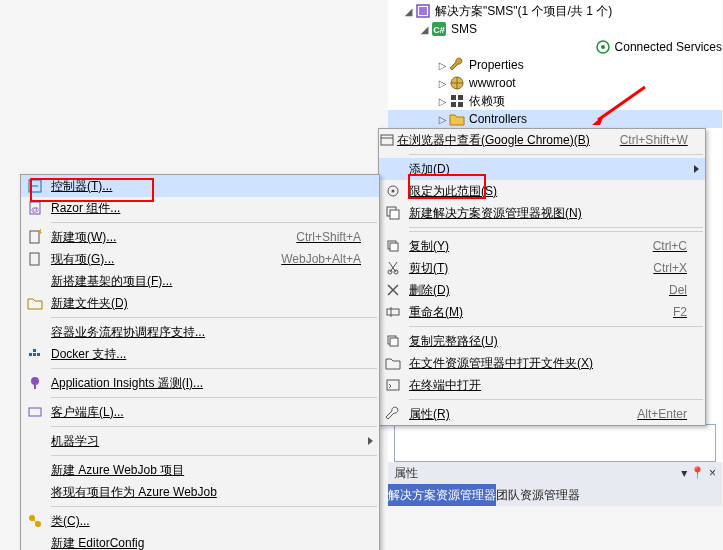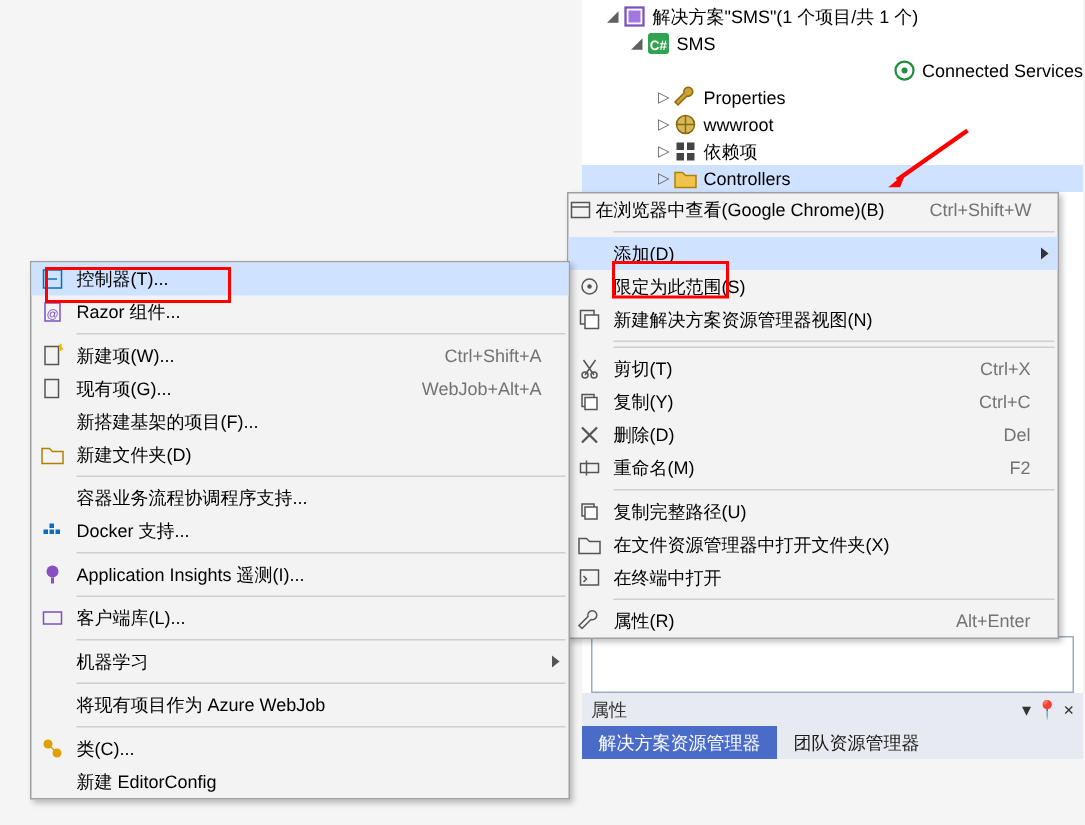--- a/index.html
+++ b/index.html
@@ -42,21 +42,21 @@
   .indent3b { padding-left: 46px; justify-content: flex-end; }
 
   .tabstrip {
     position: absolute; left: 0; bottom: 0;
     width: 100%; height: 22px;
     background: #e7eaf0;
     display: flex; align-items: center;
   }
   .tab {
     height: 22px; line-height: 22px;
-    padding: 0 11px;
+    padding: 0 0;
     color: #1a1a1a;
     text-align: center;
   }
   .tab.active { background: #4a6bc8; color: #fff; }
 
   .props-header {
     position: absolute; left: 0; bottom: 22px;
     width: 100%; height: 22px;
     background: #e7eaf0;
     display: flex; align-items: center;
@@ -99,21 +99,21 @@
   .menu .spacer { flex: 1; }
   .menu .accel { color: #737373; margin-left: 30px; }
   .menu .sep { height: 1px; background: #cfcfcf; margin: 3px 2px 3px 30px; }
   .menu .row.hi { background: #cfe2ff; }
   .menu .row.hi.flyout::after {
     content: ""; position: absolute; right: 6px;
     border-left: 5px solid #333;
     border-top: 4px solid transparent;
     border-bottom: 4px solid transparent;
   }
-  .menu .row { position: relative; }
+  .menu .row { position: relative; text-decoration: underline; }
   .menu .row.flyout::after {
     content: ""; position: absolute; right: 6px;
     border-left: 5px solid #555;
     border-top: 4px solid transparent;
     border-bottom: 4px solid transparent;
   }
   #menu1 { left: 378px; top: 128px; width: 326px; }
   #menu2 { left: 20px;  top: 174px; width: 358px; }
 
   .red-box {
@@ -245,39 +245,39 @@
           <rect x="5" y="5" width="9" height="9" fill="#fff" stroke="#555"></rect>
         </svg>
       </span>
     <span class="lbl">新建解决方案资源管理器视图(N)</span>
   </div>
   <div class="sep"></div>
   <div class="sep"></div>
   <div class="row">
     <span class="gutter">
         <svg class="icon">
+          <rect x="3" y="3" width="8" height="8" fill="none" stroke="#555"></rect>
+          <rect x="5" y="5" width="8" height="8" fill="#fff" stroke="#555"></rect>
+        </svg>
+      </span>
+    <span class="lbl">复制(Y)</span>
+    <span class="spacer"></span>
+      <span class="accel">Ctrl+C</span>
+  </div>
+  <div class="row">
+    <span class="gutter">
+        <svg class="icon">
           <circle cx="5" cy="12" r="2" fill="none" stroke="#555"></circle>
           <circle cx="11" cy="12" r="2" fill="none" stroke="#555"></circle>
           <path d="M5 12 L12 2 M11 12 L4 2" stroke="#555"></path>
         </svg>
       </span>
     <span class="lbl">剪切(T)</span>
     <span class="spacer"></span>
       <span class="accel">Ctrl+X</span>
-  </div>
-  <div class="row">
-    <span class="gutter">
-        <svg class="icon">
-          <rect x="3" y="3" width="8" height="8" fill="none" stroke="#555"></rect>
-          <rect x="5" y="5" width="8" height="8" fill="#fff" stroke="#555"></rect>
-        </svg>
-      </span>
-    <span class="lbl">复制(Y)</span>
-    <span class="spacer"></span>
-      <span class="accel">Ctrl+C</span>
   </div>
   <div class="row">
     <span class="gutter">
         <svg class="icon">
           <path d="M3 3 L13 13 M13 3 L3 13" stroke="#555" stroke-width="1.5"></path>
         </svg>
       </span>
     <span class="lbl">删除(D)</span>
     <span class="spacer"></span>
       <span class="accel">Del</span>
@@ -423,20 +423,24 @@
   </div>
   <div class="sep"></div>
   <div class="row flyout">
     <span class="gutter"></span>
     <span class="lbl">机器学习</span>
     <span class="spacer"></span>
   </div>
   <div class="sep"></div>
   <div class="row">
     <span class="gutter"></span>
+    <span class="lbl">新建 Azure WebJob 项目</span>
+  </div>
+  <div class="row">
+    <span class="gutter"></span>
     <span class="lbl">将现有项目作为 Azure WebJob</span>
   </div>
   <div class="sep"></div>
   <div class="row">
     <span class="gutter">
         <svg class="icon">
           <circle cx="5" cy="5" r="3" fill="#e0a000"></circle>
           <circle cx="11" cy="11" r="3" fill="#e0a000"></circle>
           <line x1="6" y1="6" x2="10" y2="10" stroke="#e0a000"></line>
         </svg>

